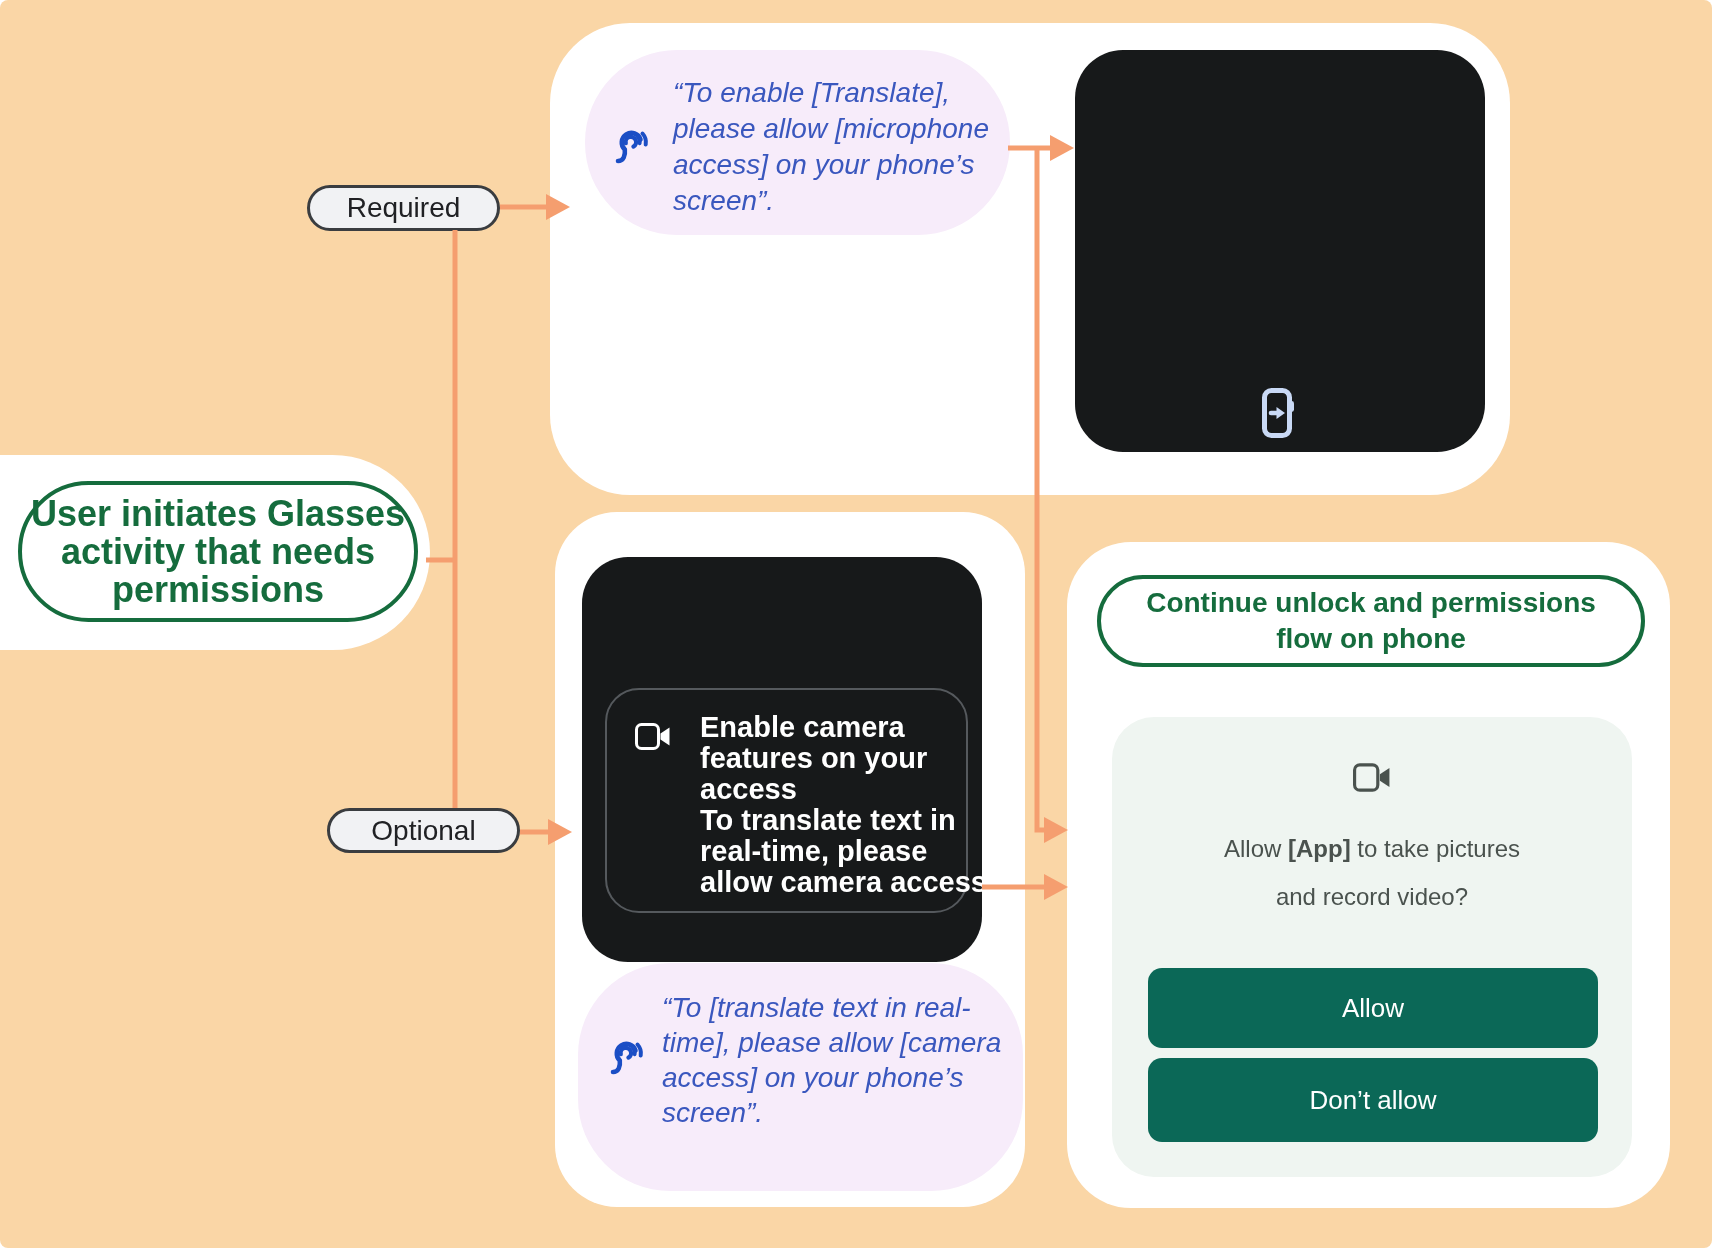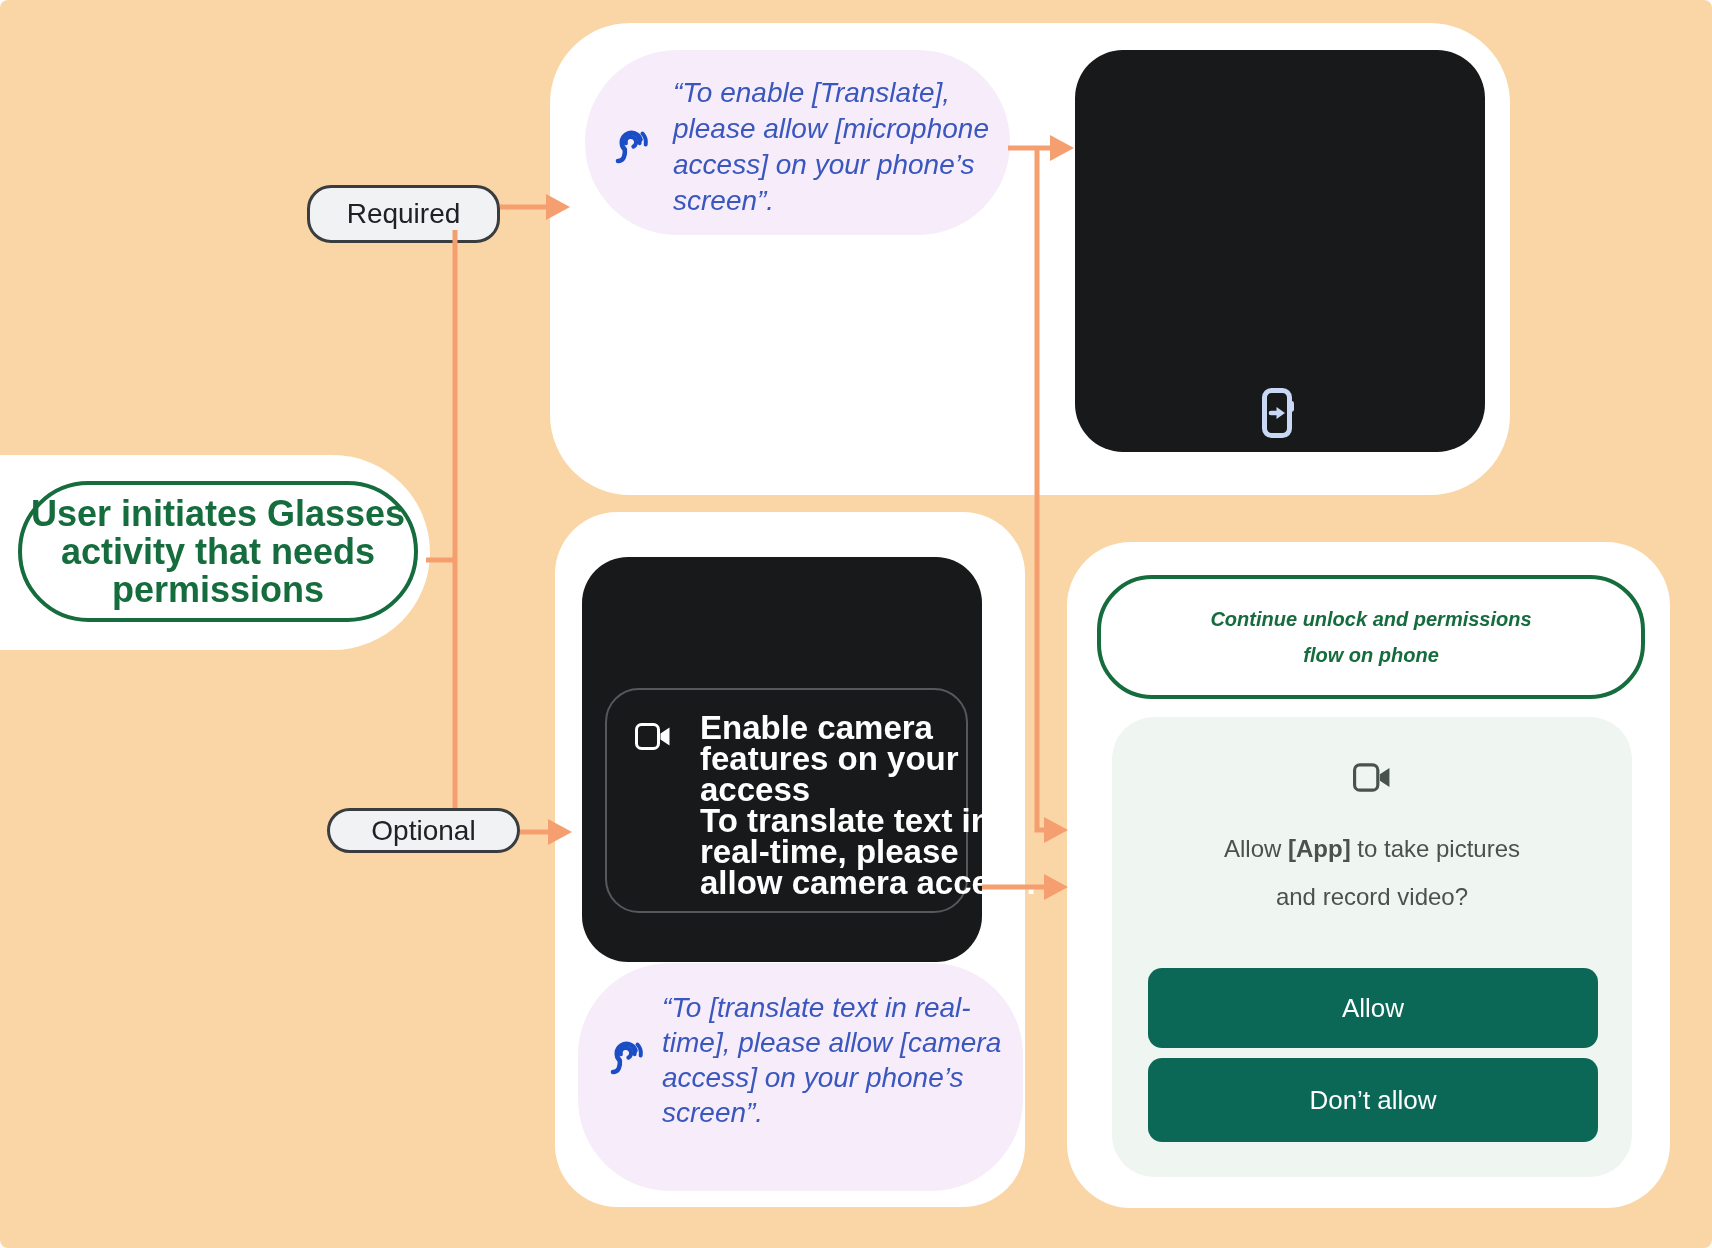--- a/index.html
+++ b/index.html
@@ -28,38 +28,38 @@
 
   .screen{position:absolute;background:var(--screen);}
   .screen1{left:525px;top:27px;width:410px;height:402px;border-radius:48px;}
   .screen2{left:27px;top:45px;width:400px;height:405px;border-radius:46px;}
 
   .phoneicon{position:absolute;left:186px;top:338px;width:34px;height:50px;}
 
   .innerpanel{position:absolute;left:23px;top:131px;width:363px;height:225px;
     border:2px solid var(--innerborder);border-radius:34px;box-sizing:border-box;}
   .innerpanel .txt{position:absolute;left:93px;top:22px;color:#ffffff;font-weight:600;
-    font-size:33px;line-height:31px;white-space:nowrap;}
+    font-size:29px;line-height:31px;white-space:nowrap;}
   .camwhite{position:absolute;left:28px;top:33px;width:36px;height:27px;}
   .camwhite rect{stroke:#ffffff;fill:none;}
   .camwhite polygon{fill:#ffffff;}
 
   .tagpill{position:absolute;background:var(--pillbg);border:3px solid var(--pillborder);
     border-radius:24px;display:flex;align-items:center;justify-content:center;
     color:var(--ink);font-size:28px;box-sizing:border-box;}
-  .pill-required{left:307px;top:185px;width:193px;height:58px;}
+  .pill-required{left:307px;top:185px;width:193px;height:46px;}
   .pill-optional{left:327px;top:808px;width:193px;height:45px;}
 
   .greenpill{position:absolute;border:4px solid var(--green);background:var(--card);
     display:flex;flex-direction:column;align-items:center;justify-content:center;
     color:var(--green);font-weight:bold;box-sizing:border-box;text-align:center;}
   .greenpill1{left:18px;top:26px;width:400px;height:141px;border-radius:71px;
     font-size:36px;line-height:38px;}
-  .greenpill2{left:30px;top:33px;width:548px;height:124px;border-radius:55px;
-    font-size:20px;line-height:36px;font-style:italic;}
+  .greenpill2{left:30px;top:33px;width:548px;height:92px;border-radius:55px;
+    font-size:28px;line-height:36px;}
   .greenpill div{white-space:nowrap;}
 
   .panel{position:absolute;left:45px;top:175px;width:520px;height:460px;
     border-radius:42px;background:var(--panel);}
   .camdark{position:absolute;left:241px;top:46px;width:38px;height:29px;}
   .camdark rect{stroke:var(--headline);fill:none;}
   .camdark polygon{fill:var(--headline);}
   .headline{position:absolute;left:0;top:108px;width:520px;text-align:center;
     color:var(--headline);font-size:24px;line-height:48px;}
   .headline div{white-space:nowrap;}

